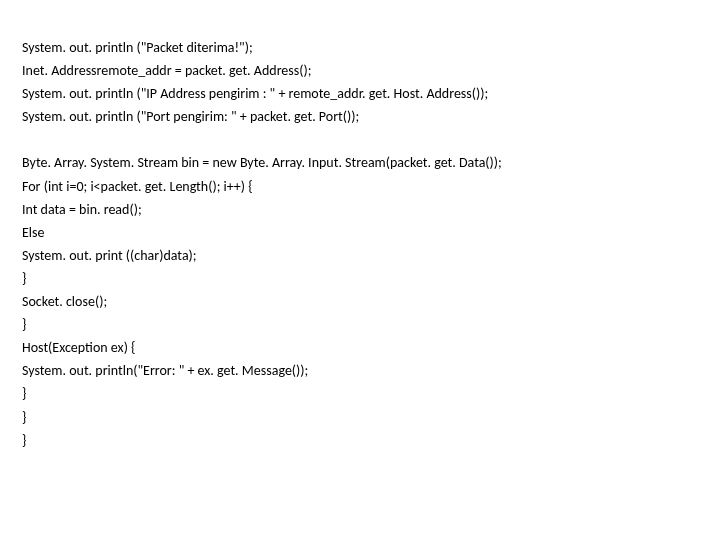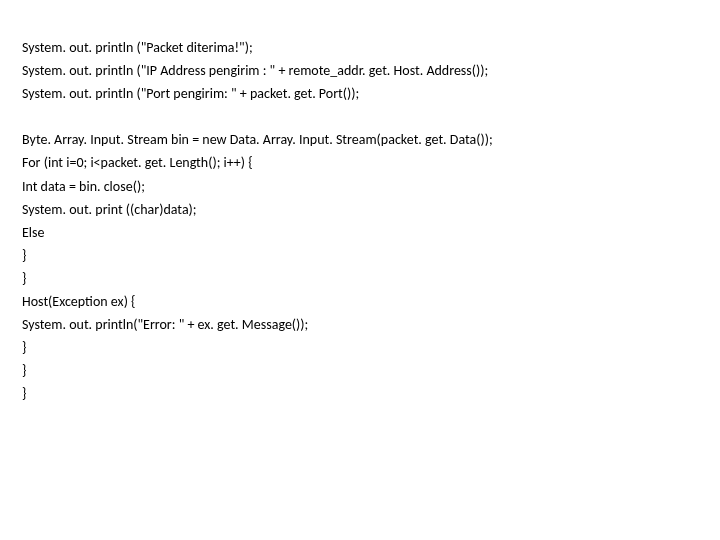--- a/index.html
+++ b/index.html
@@ -22,28 +22,30 @@
   }
   .blank {
     height: 1.65em;
   }
 </style>
 </head>
 <body>
 
 <div class="page">
   <div class="code-line">System. out. println ("Packet diterima!");</div>
+  <div class="code-line">Inet. Addressremote_addr = packet. get. Address();</div>
   <div class="code-line">System. out. println ("IP Address pengirim : " + remote_addr. get. Host. Address());</div>
   <div class="code-line">System. out. println ("Port pengirim: " + packet. get. Port());</div>
   <div class="blank"></div>
-  <div class="code-line">Byte. Array. Input. Stream bin = new Data. Array. Input. Stream(packet. get. Data());</div>
+  <div class="code-line">Byte. Array. System. Stream bin = new Byte. Array. Input. Stream(packet. get. Data());</div>
   <div class="code-line">For (int i=0; i&lt;packet. get. Length(); i++) {</div>
-  <div class="code-line">Int data = bin. close();</div>
+  <div class="code-line">Int data = bin. read();</div>
+  <div class="code-line">Else</div>
   <div class="code-line">System. out. print ((char)data);</div>
-  <div class="code-line">Else</div>
   <div class="code-line">}</div>
+  <div class="code-line">Socket. close();</div>
   <div class="code-line">}</div>
   <div class="code-line">Host(Exception ex) {</div>
   <div class="code-line">System. out. println("Error: " + ex. get. Message());</div>
   <div class="code-line">}</div>
   <div class="code-line">}</div>
   <div class="code-line">}</div>
 </div>
 
 </body></html>

